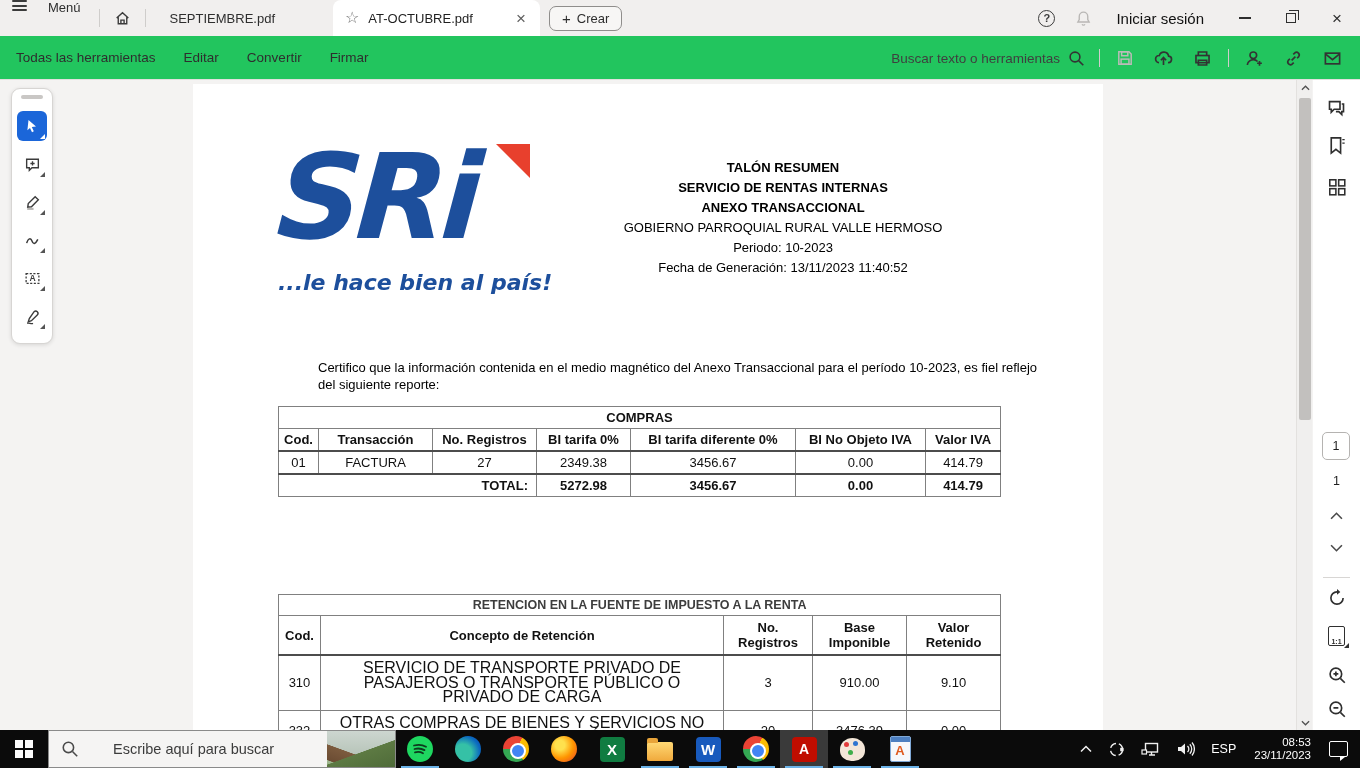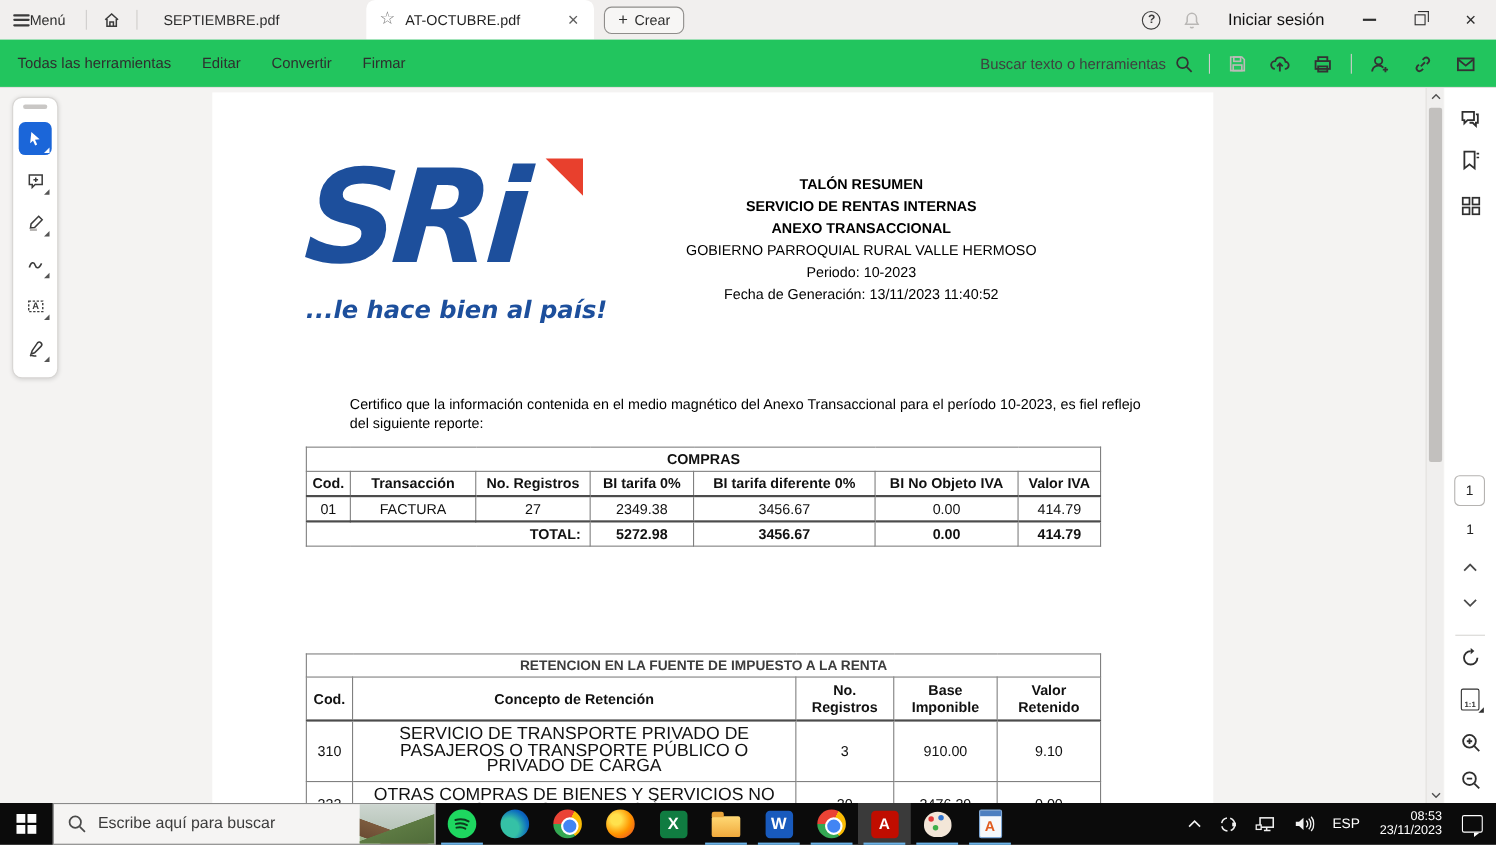--- a/index.html
+++ b/index.html
@@ -3,21 +3,21 @@
 <meta charset="utf-8">
 <style>
   * { box-sizing: border-box; margin: 0; padding: 0; }
   html,body { width:1360px; height:768px; overflow:hidden;
     font-family:"Liberation Sans", sans-serif; background:#f4f3f2; }
 
   
   .titlebar { position:absolute; left:0; top:0; width:1360px; height:36px;
     background:#f1efee; display:flex; align-items:center; }
   .tb-left { display:flex; align-items:center; height:100%; }
-  .menu-btn { display:flex; align-items:center; gap:0; padding:0 12px; height:100%; cursor:default; }
+  .menu-btn { display:flex; gap:21px; padding:0 12px; height:100%; cursor:default; }
   .hamburger { width:15px; height:11px; display:flex; flex-direction:column; justify-content:space-between; }
   .hamburger i { display:block; height:2px; background:#3b3b3b; border-radius:1px; }
   .menu-label { font-size:13px; color:#2e2e2e; }
   .v-div { width:1px; height:18px; background:#cfcdcb; margin:0 6px; }
   .home-btn { padding:0 8px; display:flex; align-items:center; height:100%; }
   .tab-inactive { font-size:13px; color:#2e2e2e; padding:0 18px; height:100%;
     display:flex; align-items:center; }
   .tab-active { position:absolute; left:333px; top:0; width:207px; height:36px; background:#ffffff;
     border-radius:8px 8px 0 0; display:flex; align-items:center; padding:0 12px; gap:9px; }
   .star { font-size:16px; color:#757575; line-height:1; }
@@ -120,21 +120,21 @@
   .corner-dd::after { content:""; position:absolute; right:-5px; bottom:-3px; border-style:solid;
     border-width:0 0 5px 5px; border-color:transparent transparent #333 transparent; }
 
   
   .taskbar { position:absolute; left:0; top:730px; width:1360px; height:38px; background:#0b0b0b;
     display:flex; align-items:stretch; }
   .start { width:48px; display:flex; align-items:center; justify-content:center; }
   .win-grid { display:grid; grid-template-columns:8px 8px; grid-template-rows:8px 8px; gap:1.5px; }
   .win-grid i { background:#fdfdfd; }
   .tsearch { width:348px; background:#f5f4f3; border:1px solid #8a8a8a; display:flex; align-items:center;
-    position:relative; overflow:hidden; }
+    position:relative; overflow:hidden;gap:24px; }
   .tsearch-text { font-size:14.5px; color:#3c3c3c; margin-left:10px; white-space:nowrap; }
   .tsearch-img { position:absolute; right:0; top:0; width:68px; height:100%;
     background:
       linear-gradient(160deg, transparent 55%, #5d7a43 56%, #4f6b39 100%),
       linear-gradient(200deg, transparent 62%, #7c5b3e 63%, #6b4c33 88%, transparent 89%),
       linear-gradient(180deg, #cdd6d0 0%, #b9c6bb 60%, #8fae77 100%); }
   .tapps { display:flex; }
   .tapp { width:48px; display:flex; align-items:center; justify-content:center; position:relative; }
   .tapp.active { background:#3a3a3a; }
   .tapp .runline { position:absolute; left:5px; bottom:0; width:38px; height:2.5px; background:#6cb3e8; }

